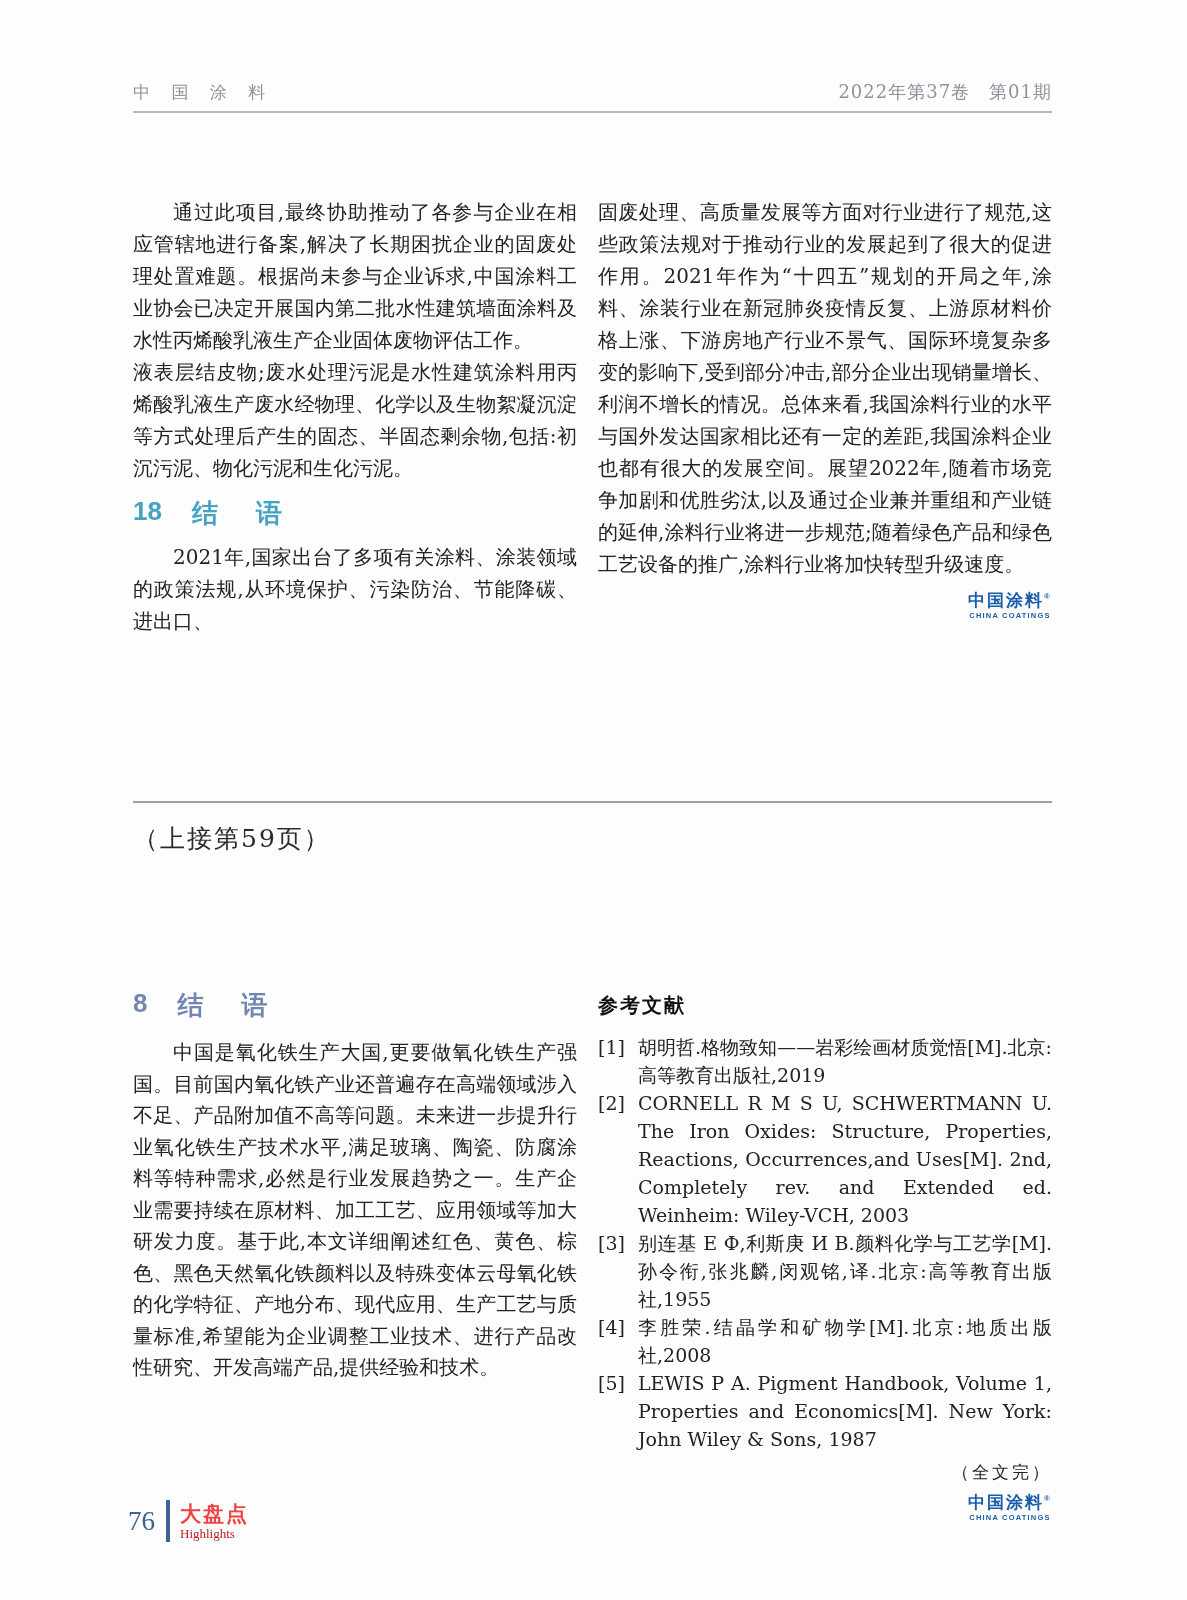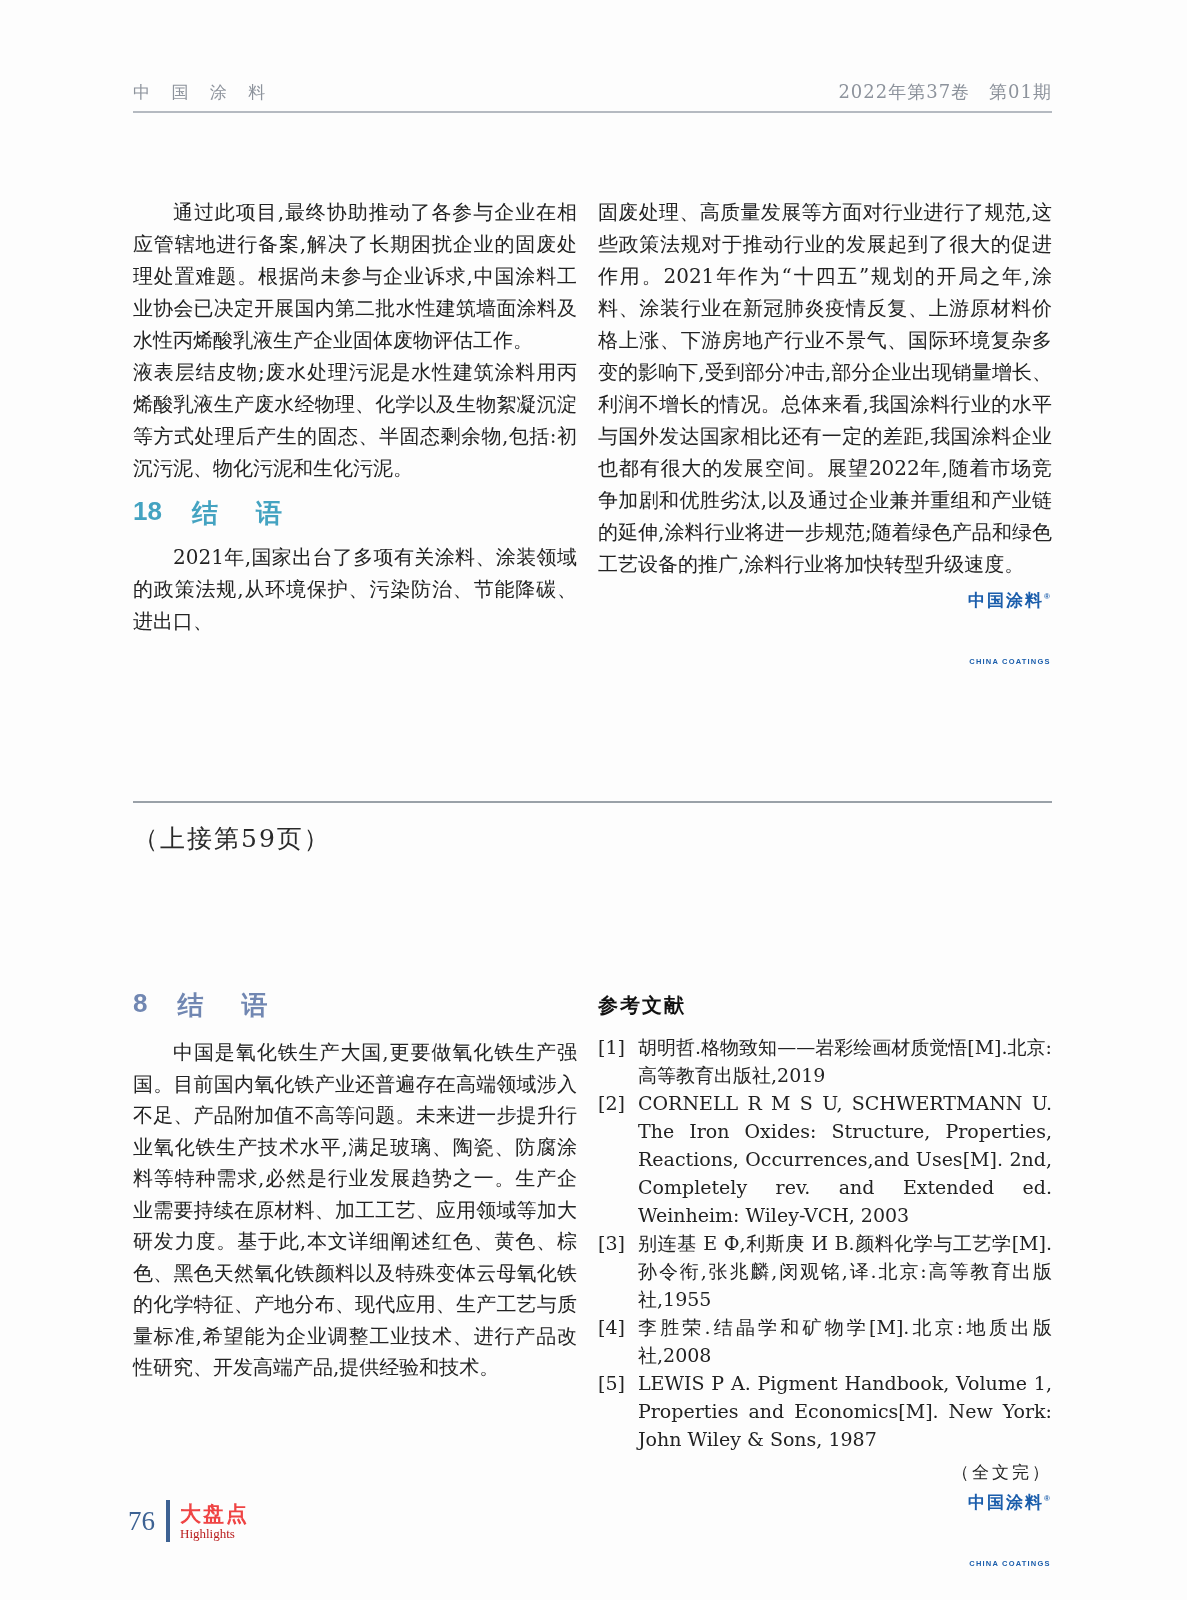--- a/index.html
+++ b/index.html
@@ -25,21 +25,21 @@
   .body-p{margin:0;font-size:20px;line-height:32px;text-align:justify;text-justify:inter-ideograph;}
   .indent{text-indent:2em;}
   .sec2 .body-p{line-height:31.5px;}
   
   .shead{display:flex;align-items:flex-start;font-family:"Liberation Sans","DejaVu Sans",sans-serif;font-weight:bold;font-size:26px;margin:12px 0 10px 0;}
   .shead .num{margin-right:30px;}
   .shead .txt{letter-spacing:6px;}
   .shead.teal{color:#44a3c1;}
   .shead.slate{color:#7187b2;margin:2px 0 14px 0;}
   
-  .logo{display:flex;flex-direction:column;align-items:center;width:max-content;margin-left:auto;gap:46px;}
+  .logo{display:flex;flex-direction:column;align-items:center;width:max-content;margin-left:auto;}
   .logo .nm{font-family:"Liberation Sans","DejaVu Sans",sans-serif;font-weight:bold;font-size:17px;color:#1a5dab;letter-spacing:2px;line-height:18px;}
   .logo .nm sup{font-size:8px;vertical-align:super;}
   .logo .sub{font-family:"Liberation Sans","DejaVu Sans",sans-serif;font-weight:bold;font-size:7.5px;color:#1a5dab;letter-spacing:1.2px;margin-top:1px;}
   .logo.l1{margin-top:8px;}
   .logo.l2{margin-top:6px;}
   
   .divider{position:absolute;left:133px;top:801px;width:919px;border-top:2px solid #9aa1a8;}
   .contnote{position:absolute;left:133px;top:822px;font-size:25px;letter-spacing:2px;color:#2a2a2a;}
   
   .reftitle{font-family:"Liberation Sans","DejaVu Sans",sans-serif;font-weight:bold;font-size:20px;letter-spacing:2px;text-align:left;margin:6px 0 14px 0;color:#111;}

